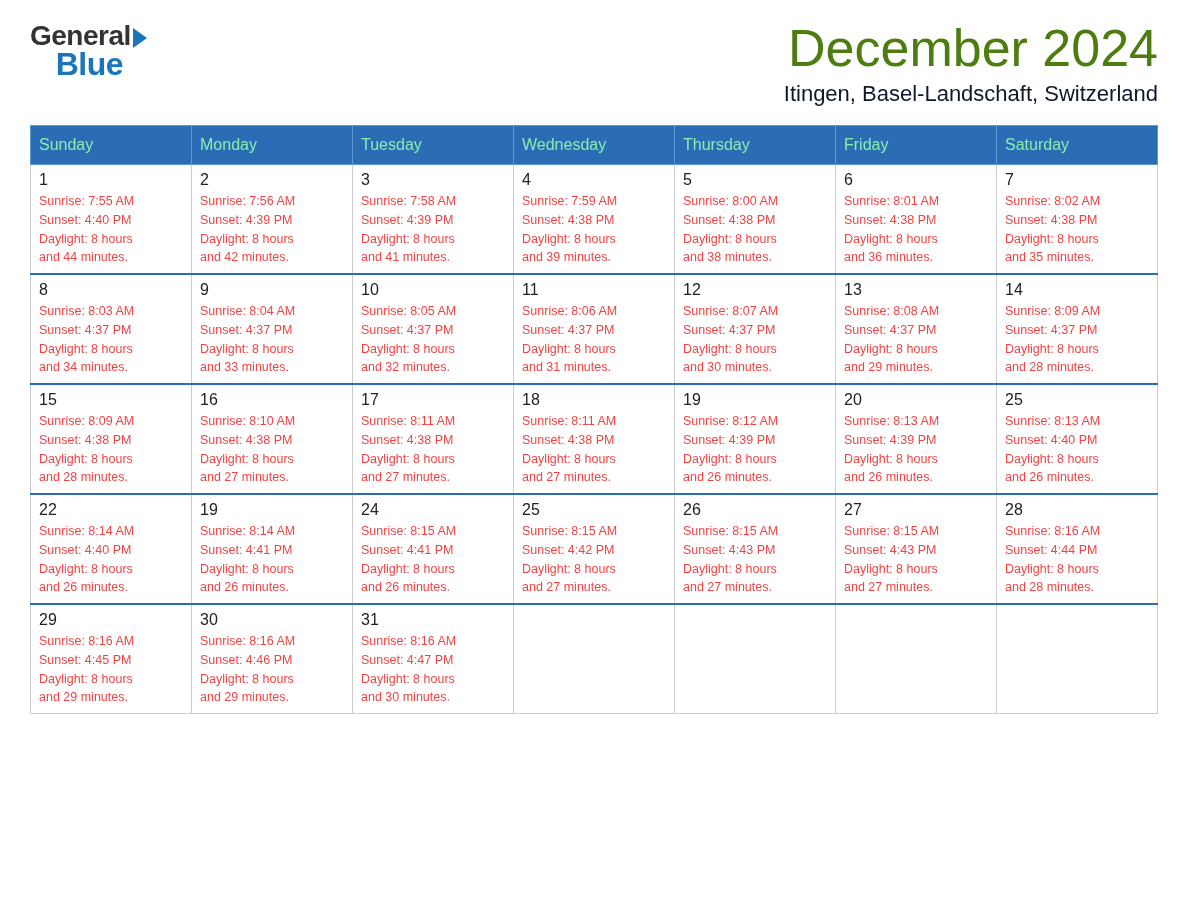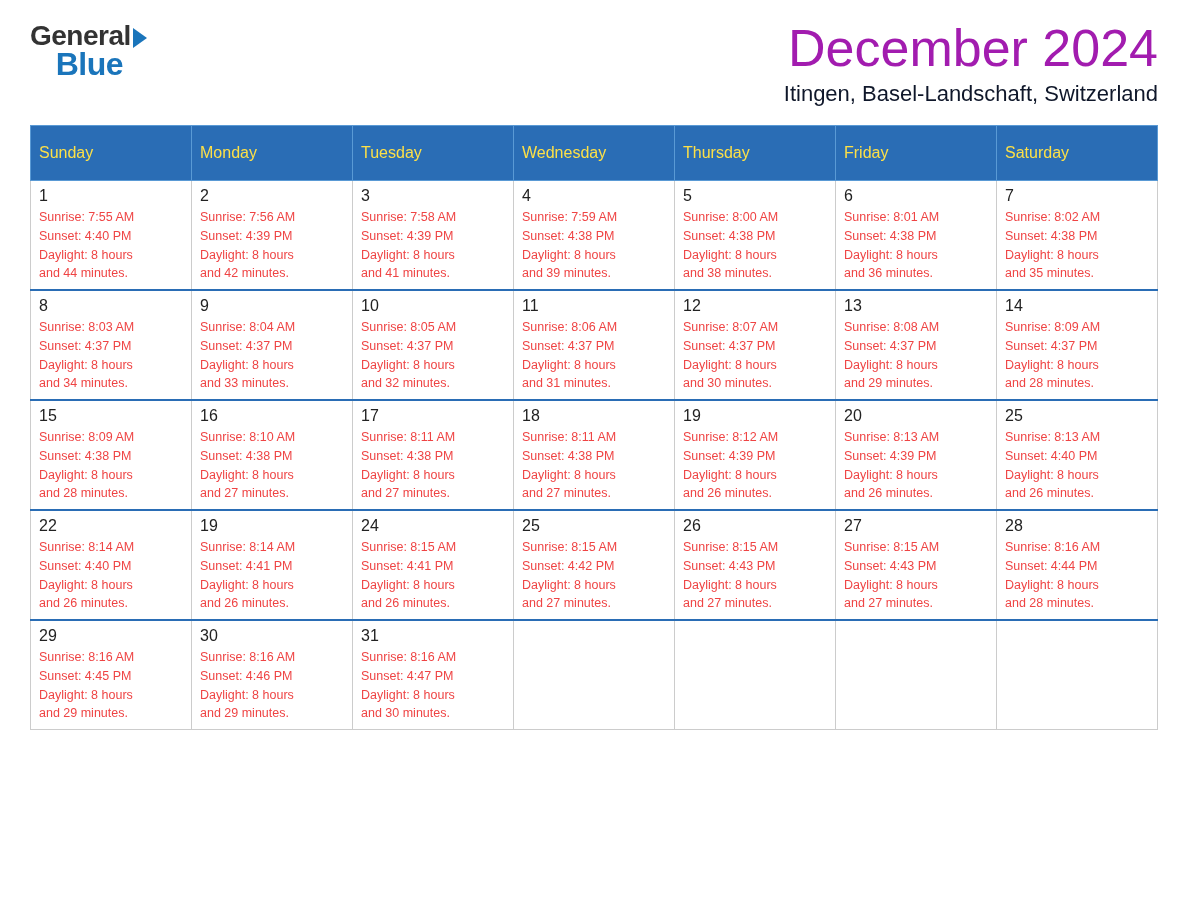--- a/index.html
+++ b/index.html
@@ -41,37 +41,37 @@
       margin-left: 2px;
       margin-top: 4px;
       display: inline-block;
     }
     .title-section {
       text-align: right;
     }
     .page-title {
       font-size: 52px;
       font-weight: normal;
-      color: #a21caf;
+      color: #4d7c0f;
       line-height: 1.1;
     }
     .page-subtitle {
       font-size: 22px;
       color: #0f172a;
       margin-top: 4px;
     }
     .calendar {
       width: 100%;
       border-collapse: collapse;
       border: 1px solid #aaa;
     }
     .calendar th {
       background-color: #2a6db5;
-      color: #fde047;
-      padding: 18px 8px;
+      color: #86efac;
+      padding: 10px 8px;
       font-size: 16px;
       font-weight: normal;
       text-align: left;
       border: 1px solid #5a9ad5;
     }
     .calendar td {
       vertical-align: top;
       padding: 6px 8px;
       border: 1px solid #ccc;
       width: calc(100% / 7);

